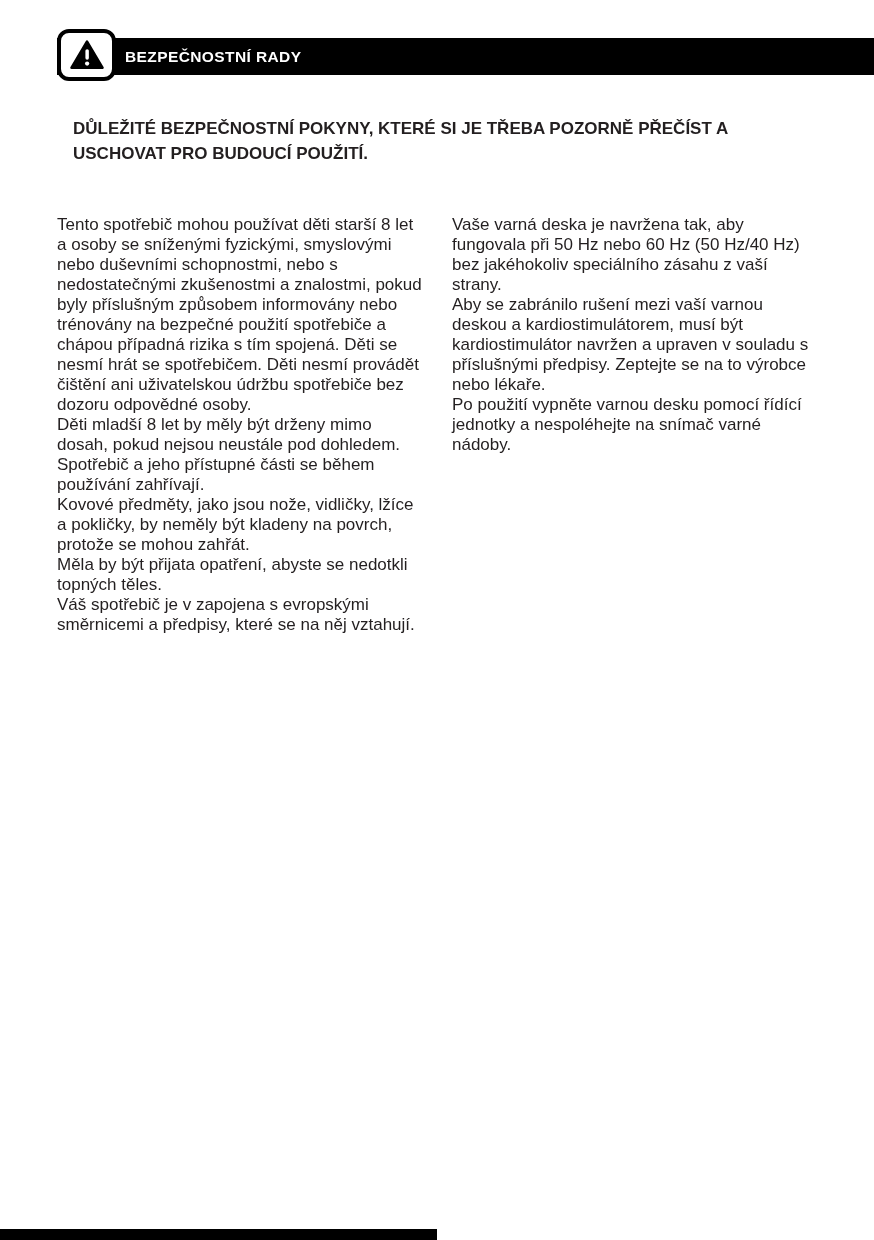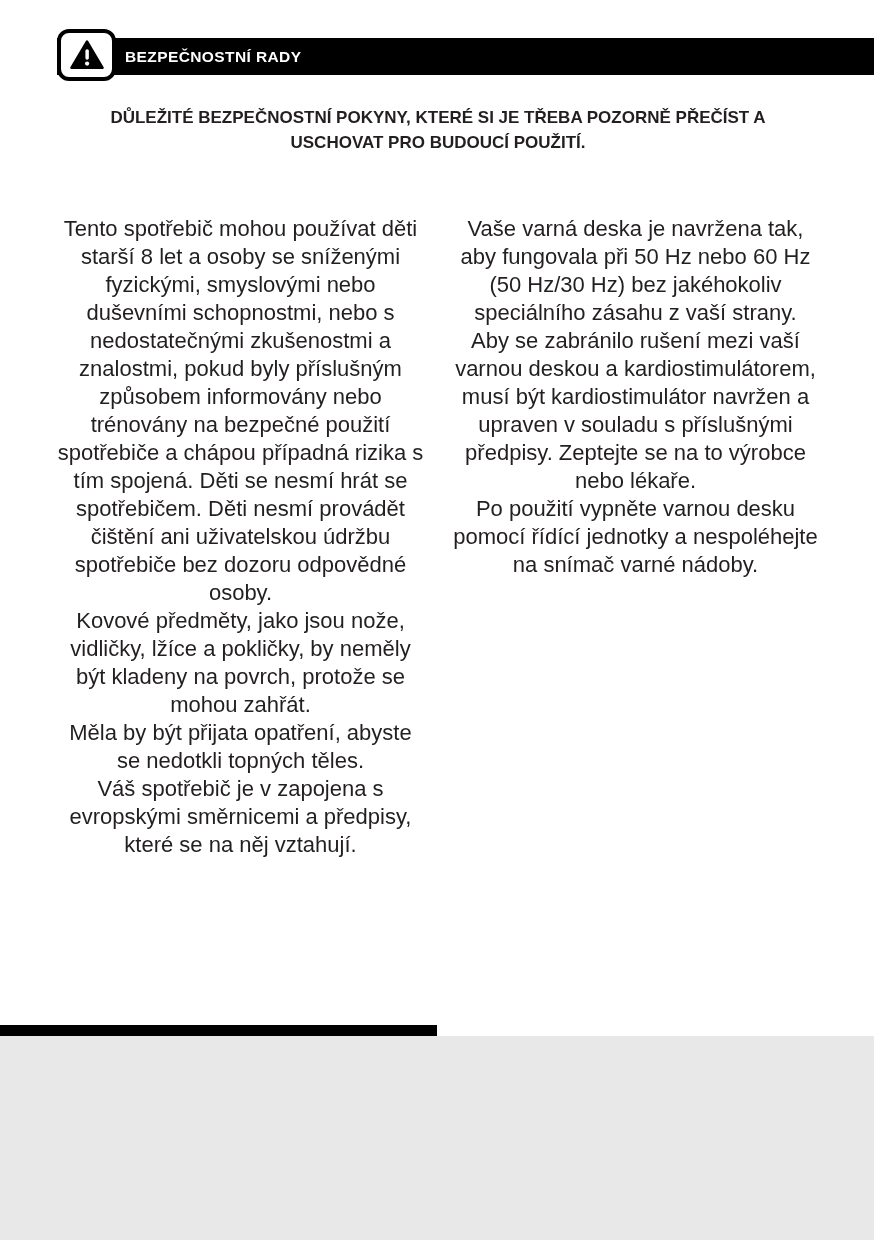--- a/index.html
+++ b/index.html
@@ -3,27 +3,26 @@
 <meta charset="utf-8">
 <style>
   html, body {
     margin: 0;
     padding: 0;
     background: #e8e8e8;
   }
   .page {
     position: relative;
     width: 874px;
-    height: 1036px;
+    height: 1240px;
     margin: 0 auto;
     background: #ffffff;
     font-family: "Liberation Sans", "DejaVu Sans", sans-serif;
     color: #231f20;
     overflow: hidden;
-    text-align: center;
   }
 
   
   .header-band {
     position: absolute;
     top: 38px;
     left: 57px;
     right: 0;
     height: 37px;
     background: #000000;
@@ -54,33 +53,33 @@
 
   
   .intro {
     position: absolute;
     top: 101px;
     left: 57px;
     width: 762px;
     font-size: 17px;
     line-height: 24.5px;
   }
-  .intro p { margin: 5px; }
+  .intro p { margin: 16px; }
   .intro .important { font-weight: bold; }
 
   
   .columns {
     position: absolute;
     top: 215px;
     left: 57px;
     width: 762px;
     display: flex;
     gap: 28px;
-    font-size: 22px;
-    line-height: 28px;
+    font-size: 17px;
+    line-height: 20px;
   }
   .col { flex: 1 1 0; min-width: 0; }
   .col p { margin: 0; }
 
   
   .footer-bar {
     position: absolute;
     left: 0;
     bottom: 0;
     width: 437px;
@@ -107,26 +106,28 @@
     </span>
   </div>
 
   <section class="intro">
     <p class="important">DŮLEŽITÉ BEZPEČNOSTNÍ POKYNY, KTERÉ SI JE TŘEBA POZORNĚ PŘEČÍST A USCHOVAT PRO BUDOUCÍ POUŽITÍ.</p>
   </section>
 
   <section class="columns">
     <div class="col">
       <p>Tento spotřebič mohou používat děti starší 8 let a osoby se sníženými fyzickými, smyslovými nebo duševními schopnostmi, nebo s nedostatečnými zkušenostmi a znalostmi, pokud byly příslušným způsobem informovány nebo trénovány na bezpečné použití spotřebiče a chápou případná rizika s tím spojená. Děti se nesmí hrát se spotřebičem. Děti nesmí provádět čištění ani uživatelskou údržbu spotřebiče bez dozoru odpovědné osoby.</p>
+      <p>Děti mladší 8 let by měly být drženy mimo dosah, pokud nejsou neustále pod dohledem.</p>
+      <p>Spotřebič a jeho přístupné části se během používání zahřívají.</p>
       <p>Kovové předměty, jako jsou nože, vidličky, lžíce a pokličky, by neměly být kladeny na povrch, protože se mohou zahřát.</p>
       <p>Měla by být přijata opatření, abyste se nedotkli topných těles.</p>
       <p>Váš spotřebič je v zapojena s evropskými směrnicemi a předpisy, které se na něj vztahují.</p>
     </div>
     <div class="col">
-      <p>Vaše varná deska je navržena tak, aby fungovala při 50 Hz nebo 60 Hz (50 Hz/30 Hz) bez jakéhokoliv speciálního zásahu z vaší strany.</p>
+      <p>Vaše varná deska je navržena tak, aby fungovala při 50 Hz nebo 60 Hz (50 Hz/40 Hz) bez jakéhokoliv speciálního zásahu z vaší strany.</p>
       <p>Aby se zabránilo rušení mezi vaší varnou deskou a kardiostimulátorem, musí být kardiostimulátor navržen a upraven v souladu s příslušnými předpisy. Zeptejte se na to výrobce nebo lékaře.</p>
       <p>Po použití vypněte varnou desku pomocí řídící jednotky a nespoléhejte na snímač varné nádoby.</p>
     </div>
   </section>
 
   <div class="footer-bar"></div>
 
 </div>
 
 </body></html>

